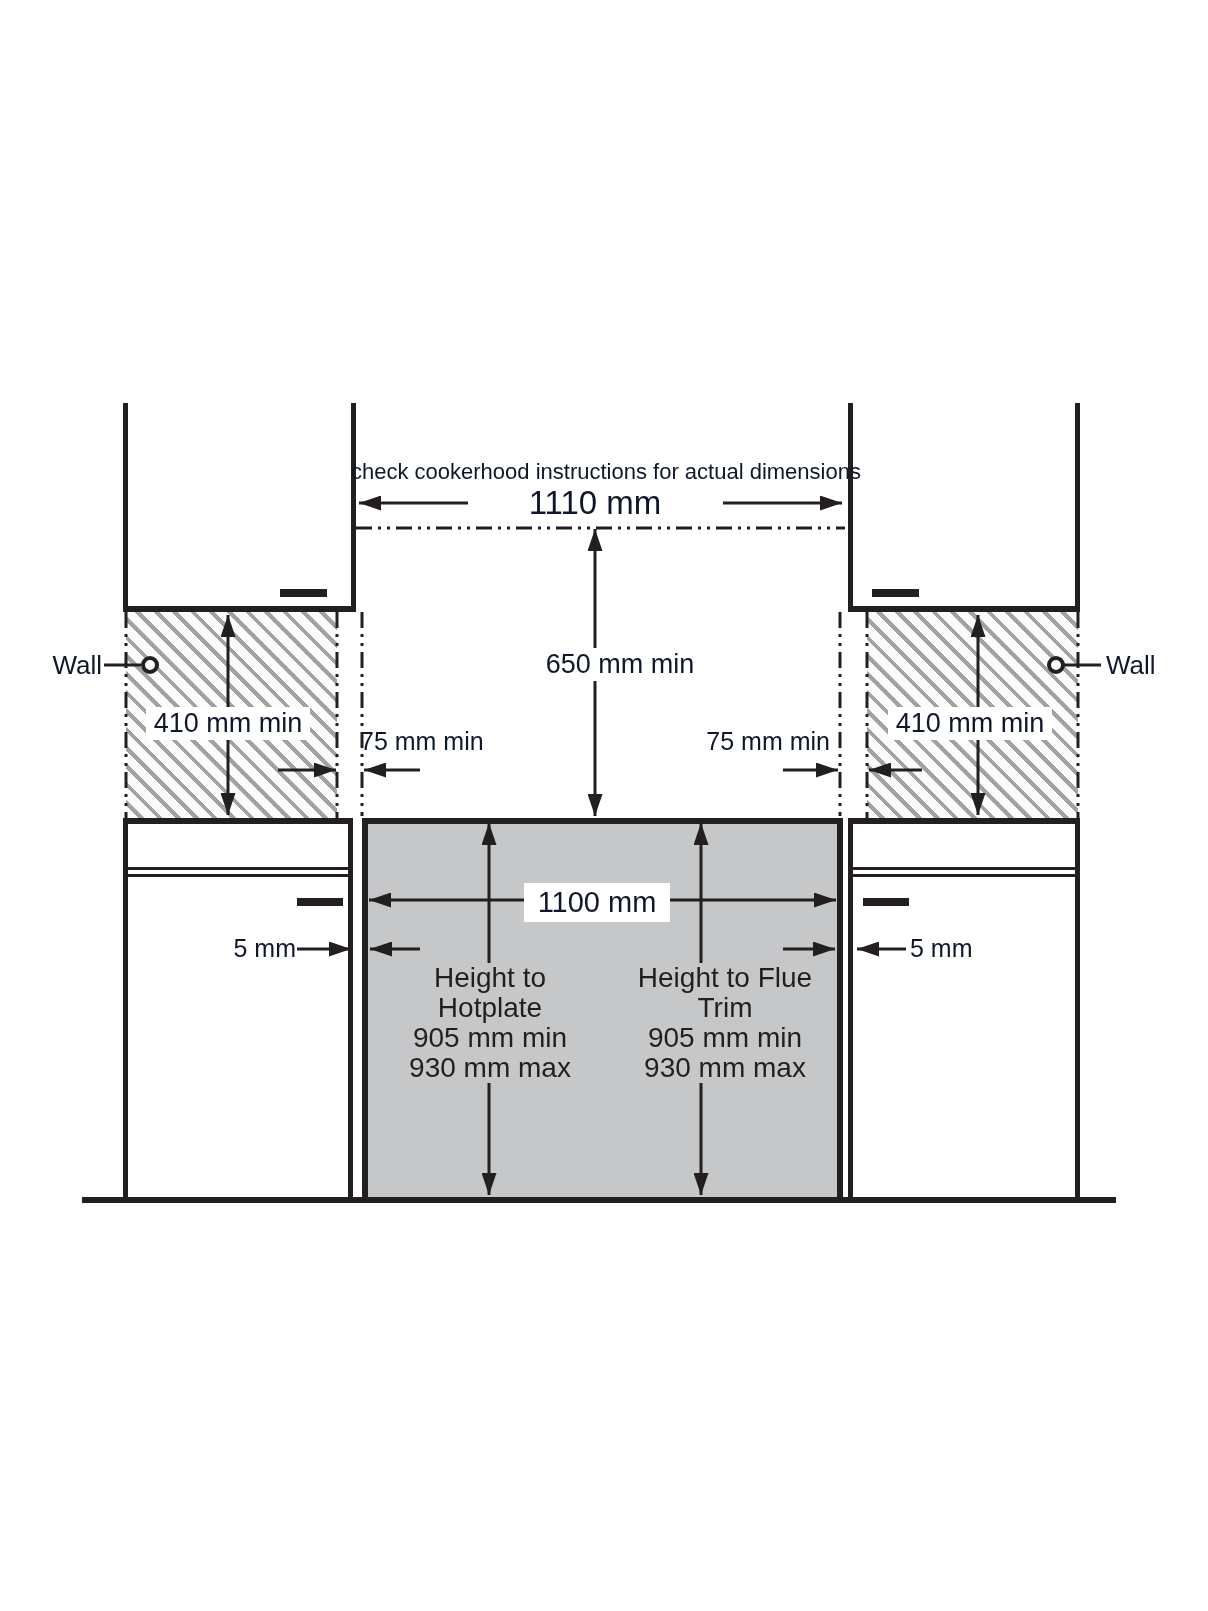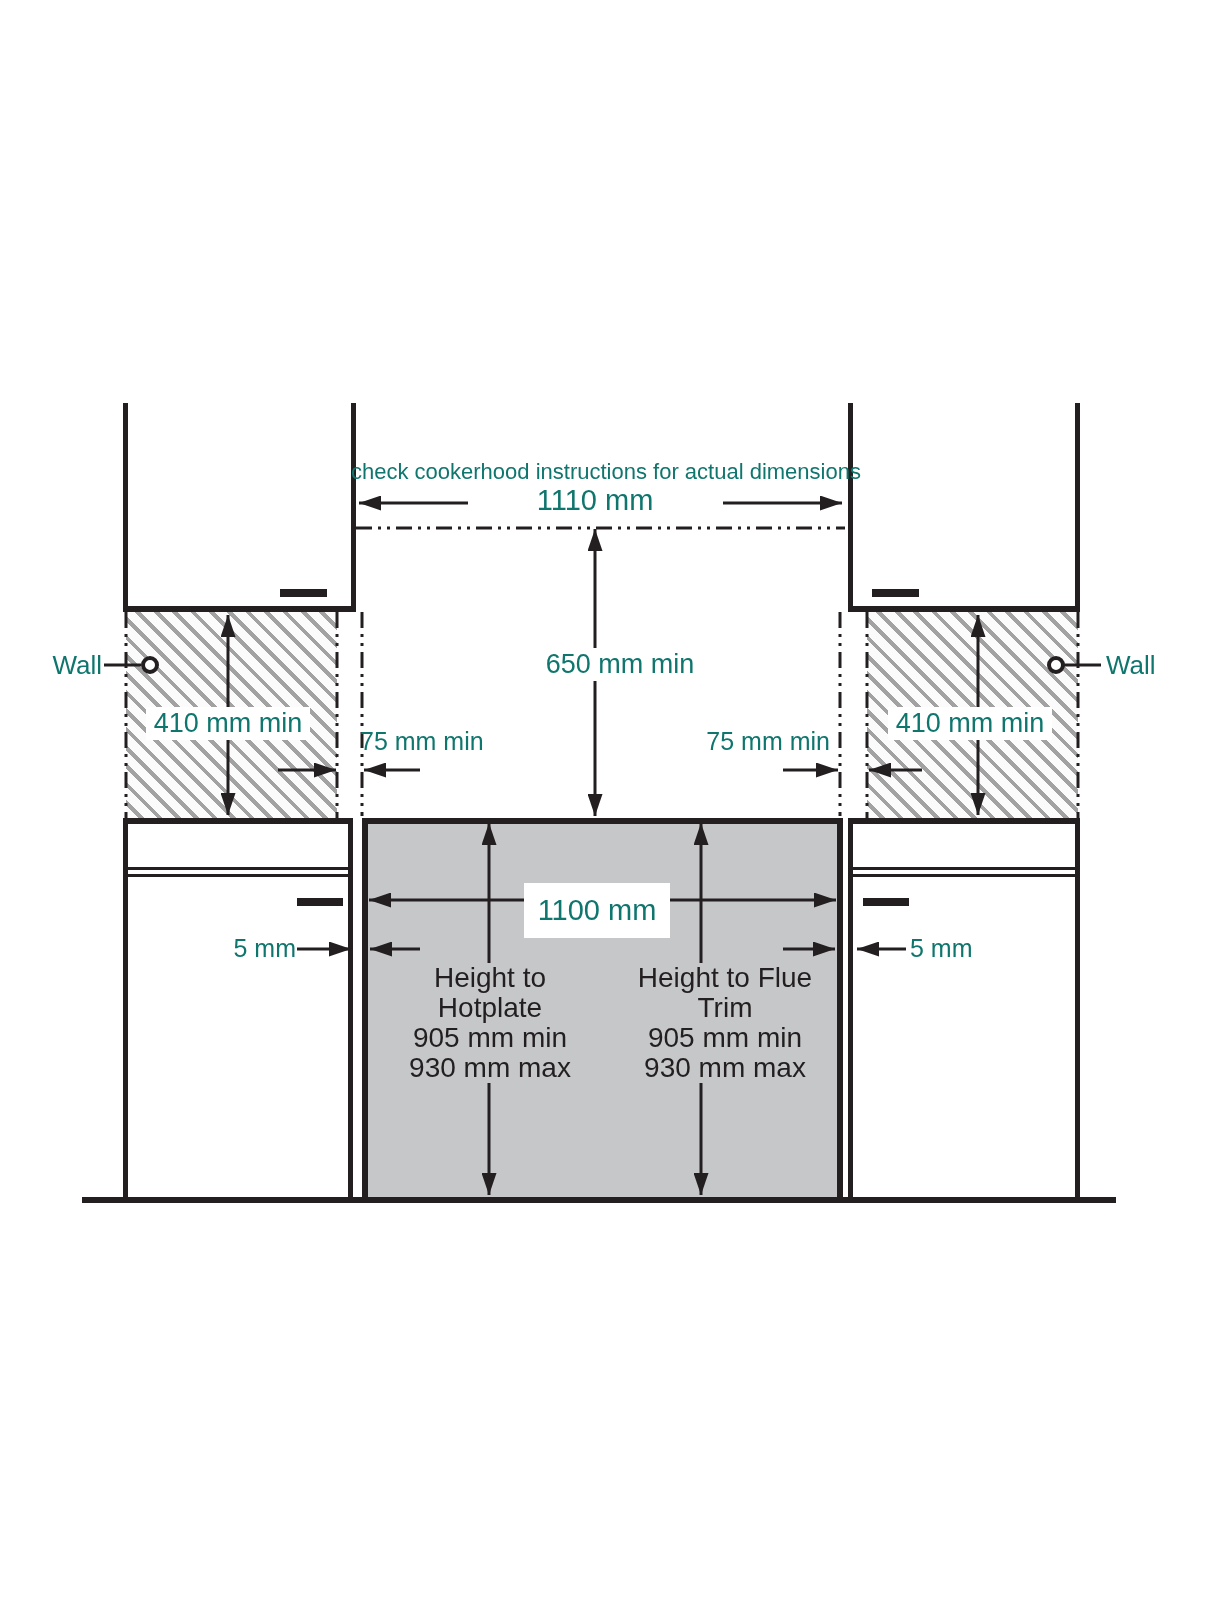--- a/index.html
+++ b/index.html
@@ -26,25 +26,25 @@
   #hatch-right{left:867px;}
   
   #cooker{position:absolute;left:362px;top:818px;width:481px;height:380px;background:#c6c7c9;
     border-top:6px solid #231f20;border-left:6px solid #231f20;border-right:6px solid #231f20;box-sizing:border-box;}
   #floor{position:absolute;left:82px;top:1197px;width:1034px;height:6px;background:#231f20;}
   
   #lines{position:absolute;left:0;top:0;pointer-events:none;}
   #lines line{stroke:#231f20;stroke-width:3px;}
   #lines .dd{stroke-dasharray:16 6 3 6 3 6;}
   
-  .lbl{position:absolute;color:#0f766e;white-space:nowrap;}
+  .lbl{position:absolute;color:#0f172a;white-space:nowrap;}
   .ctr{text-align:center;} .rt{text-align:right;}
   .mask-w{background:#ffffff;padding:1px 8px;display:inline-block;}
   #note{left:351px;top:459px;width:500px;font-size:22px;}
-  #d1110{left:495px;top:484px;width:200px;font-size:29px;}
+  #d1110{left:495px;top:484px;width:200px;font-size:33px;}
   #d650{left:520px;top:648px;width:200px;font-size:27px;}
   #d410L{left:128px;top:707px;width:200px;font-size:27px;}
   #d410R{left:870px;top:707px;width:200px;font-size:27px;}
   #wallL{left:36px;top:650px;width:66px;font-size:26px;}
   #wallR{left:1106px;top:650px;width:90px;font-size:26px;}
   #d75L{left:360px;top:727px;width:140px;font-size:25px;}
   #d75R{left:690px;top:727px;width:140px;font-size:25px;}
   #d1100{left:497px;top:883px;width:200px;font-size:29px;}
   #d5L{left:222px;top:934px;width:74px;font-size:25px;}
   #d5R{left:910px;top:934px;width:74px;font-size:25px;}
@@ -125,21 +125,21 @@
 
   <div id="note" class="lbl ctr">check cookerhood instructions for actual dimensions</div>
   <div id="d1110" class="lbl ctr">1110 mm</div>
   <div id="d650" class="lbl ctr"><span class="mask-w">650 mm min</span></div>
   <div id="d410L" class="lbl ctr"><span class="mask-w">410 mm min</span></div>
   <div id="d410R" class="lbl ctr"><span class="mask-w">410 mm min</span></div>
   <div id="wallL" class="lbl rt">Wall</div>
   <div id="wallR" class="lbl">Wall</div>
   <div id="d75L" class="lbl">75 mm min</div>
   <div id="d75R" class="lbl rt">75 mm min</div>
-  <div id="d1100" class="lbl ctr"><span class="mask-w" style="padding:11px 14px;">1100 mm</span></div>
+  <div id="d1100" class="lbl ctr"><span class="mask-w" style="padding:3px 14px;">1100 mm</span></div>
   <div id="d5L" class="lbl rt">5 mm</div>
   <div id="d5R" class="lbl">5 mm</div>
 
   <div id="hotplate-block" class="hcol">
     <div>Height to Hotplate</div>
     <div>905 mm min</div>
     <div>930 mm max</div>
   </div>
   <div id="flue-block" class="hcol">
     <div>Height to Flue Trim</div>

